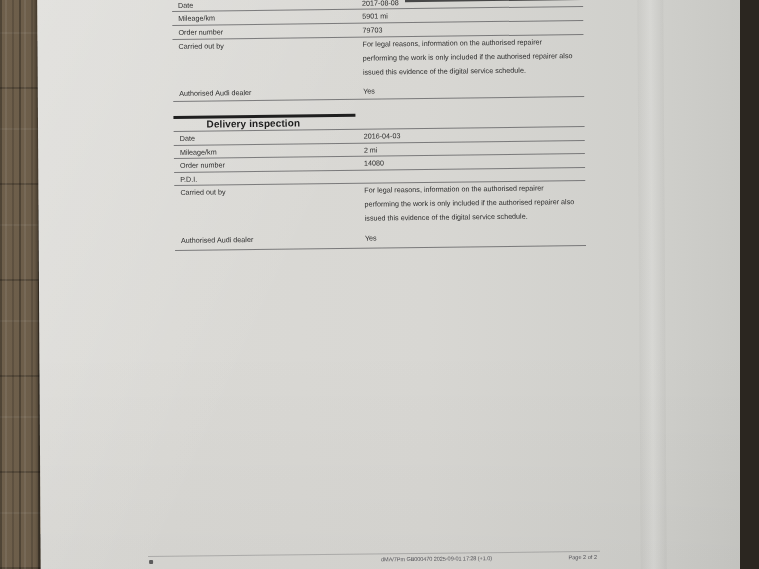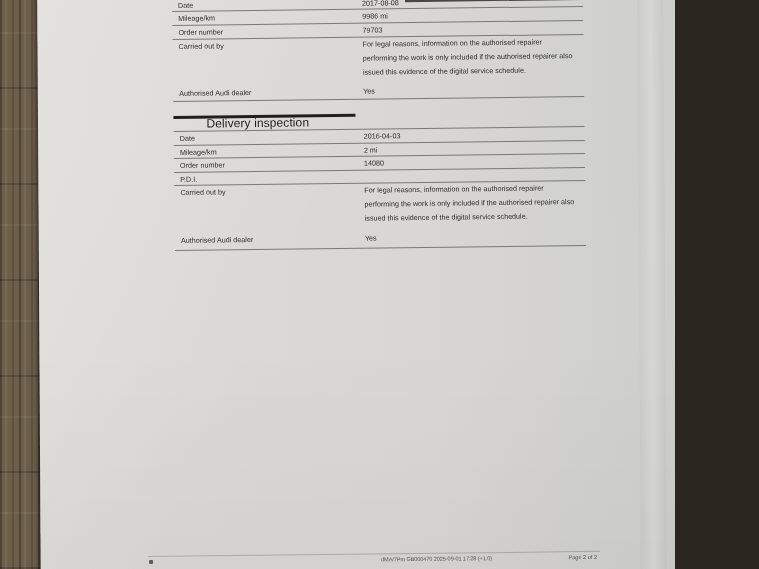--- a/index.html
+++ b/index.html
@@ -1,18 +1,18 @@
 <!DOCTYPE html>
 <html><head>
 <meta charset="utf-8">
 <style>
   html,body{margin:0;padding:0;background:#2b2620;}
   *{box-sizing:border-box;font-family:"Liberation Sans",sans-serif;}
   .stage{
-    position:relative;width:675px;height:569px;overflow:hidden;
+    position:relative;width:740px;height:569px;overflow:hidden;
     background-color:#5e5140;
     background-image:
       repeating-linear-gradient(90deg, rgba(0,0,0,.28) 0 2px, rgba(0,0,0,0) 2px 5px, rgba(255,255,255,.07) 5px 7px, rgba(0,0,0,0) 7px 12px, rgba(0,0,0,.15) 12px 14px, rgba(0,0,0,0) 14px 19px),
       repeating-linear-gradient(0deg, rgba(0,0,0,.20) 0 2px, rgba(0,0,0,0) 2px 55px, rgba(255,255,255,.05) 55px 57px, rgba(0,0,0,0) 57px 96px),
       linear-gradient(90deg,#6e5f4b 0%,#5d5040 45%,#4c4134 100%);
   }
   .paper{
     position:absolute;left:39px;top:-8px;width:707px;height:586px;
     transform:rotate(-0.35deg);
     background:
@@ -33,21 +33,21 @@
     color:#2d2d2d;font-size:7.2px;line-height:9px;
   }
   .hline{position:absolute;left:0;width:411px;height:1px;background:rgba(90,90,92,.75);}
   .thickline{position:absolute;left:0;width:182px;height:2.6px;background:#1f1f1f;}
   .topband{position:absolute;left:233px;top:2.4px;width:184px;height:2.6px;background:#474747;}
   .row{position:absolute;left:0;width:411px;height:10px;}
   .lbl{position:absolute;left:6px;top:0;white-space:nowrap;}
   .val{position:absolute;left:190px;top:0;white-space:nowrap;}
   .val-multi{position:absolute;left:190px;top:0;width:225px;}
   .val-line{height:14px;line-height:10px;white-space:nowrap;}
-  .sec-title{position:absolute;left:4px;font-size:12px;font-weight:normal;letter-spacing:.1px;color:#1d1d1d;white-space:nowrap;padding-left:29px;}
+  .sec-title{position:absolute;left:4px;font-size:10px;font-weight:bold;letter-spacing:.1px;color:#1d1d1d;white-space:nowrap;padding-left:29px;}
   
   .footer{
     position:absolute;left:148px;top:554px;width:452px;height:14px;
     transform:rotate(-0.65deg);transform-origin:0 0;
   }
   .footer-rule{position:absolute;left:0;right:0;top:2px;height:1px;background:rgba(110,110,112,.4);}
   .footer-mark{position:absolute;left:1px;top:6px;width:4px;height:4px;background:#5b5b5b;border-radius:1px;}
   .footer-center{position:absolute;left:233px;top:5px;font-size:5.6px;color:#55555a;white-space:nowrap;letter-spacing:-0.1px;}
   .footer-right{position:absolute;right:3px;top:5px;font-size:5.6px;color:#55555a;white-space:nowrap;}
 </style>
@@ -63,21 +63,21 @@
     <div class="topband"></div>
 
     <div class="row" style="top:1px">
       <div class="lbl">Date</div>
       <div class="val">2017-08-08</div>
     </div>
     <div class="hline" style="top:11px"></div>
 
     <div class="row" style="top:14px">
       <div class="lbl">Mileage/km</div>
-      <div class="val">9986 mi</div>
+      <div class="val">5901 mi</div>
     </div>
     <div class="hline" style="top:25px"></div>
 
     <div class="row" style="top:28px">
       <div class="lbl">Order number</div>
       <div class="val">79703</div>
     </div>
     <div class="hline" style="top:39px"></div>
 
     <div class="row" style="top:42px;height:52px">

